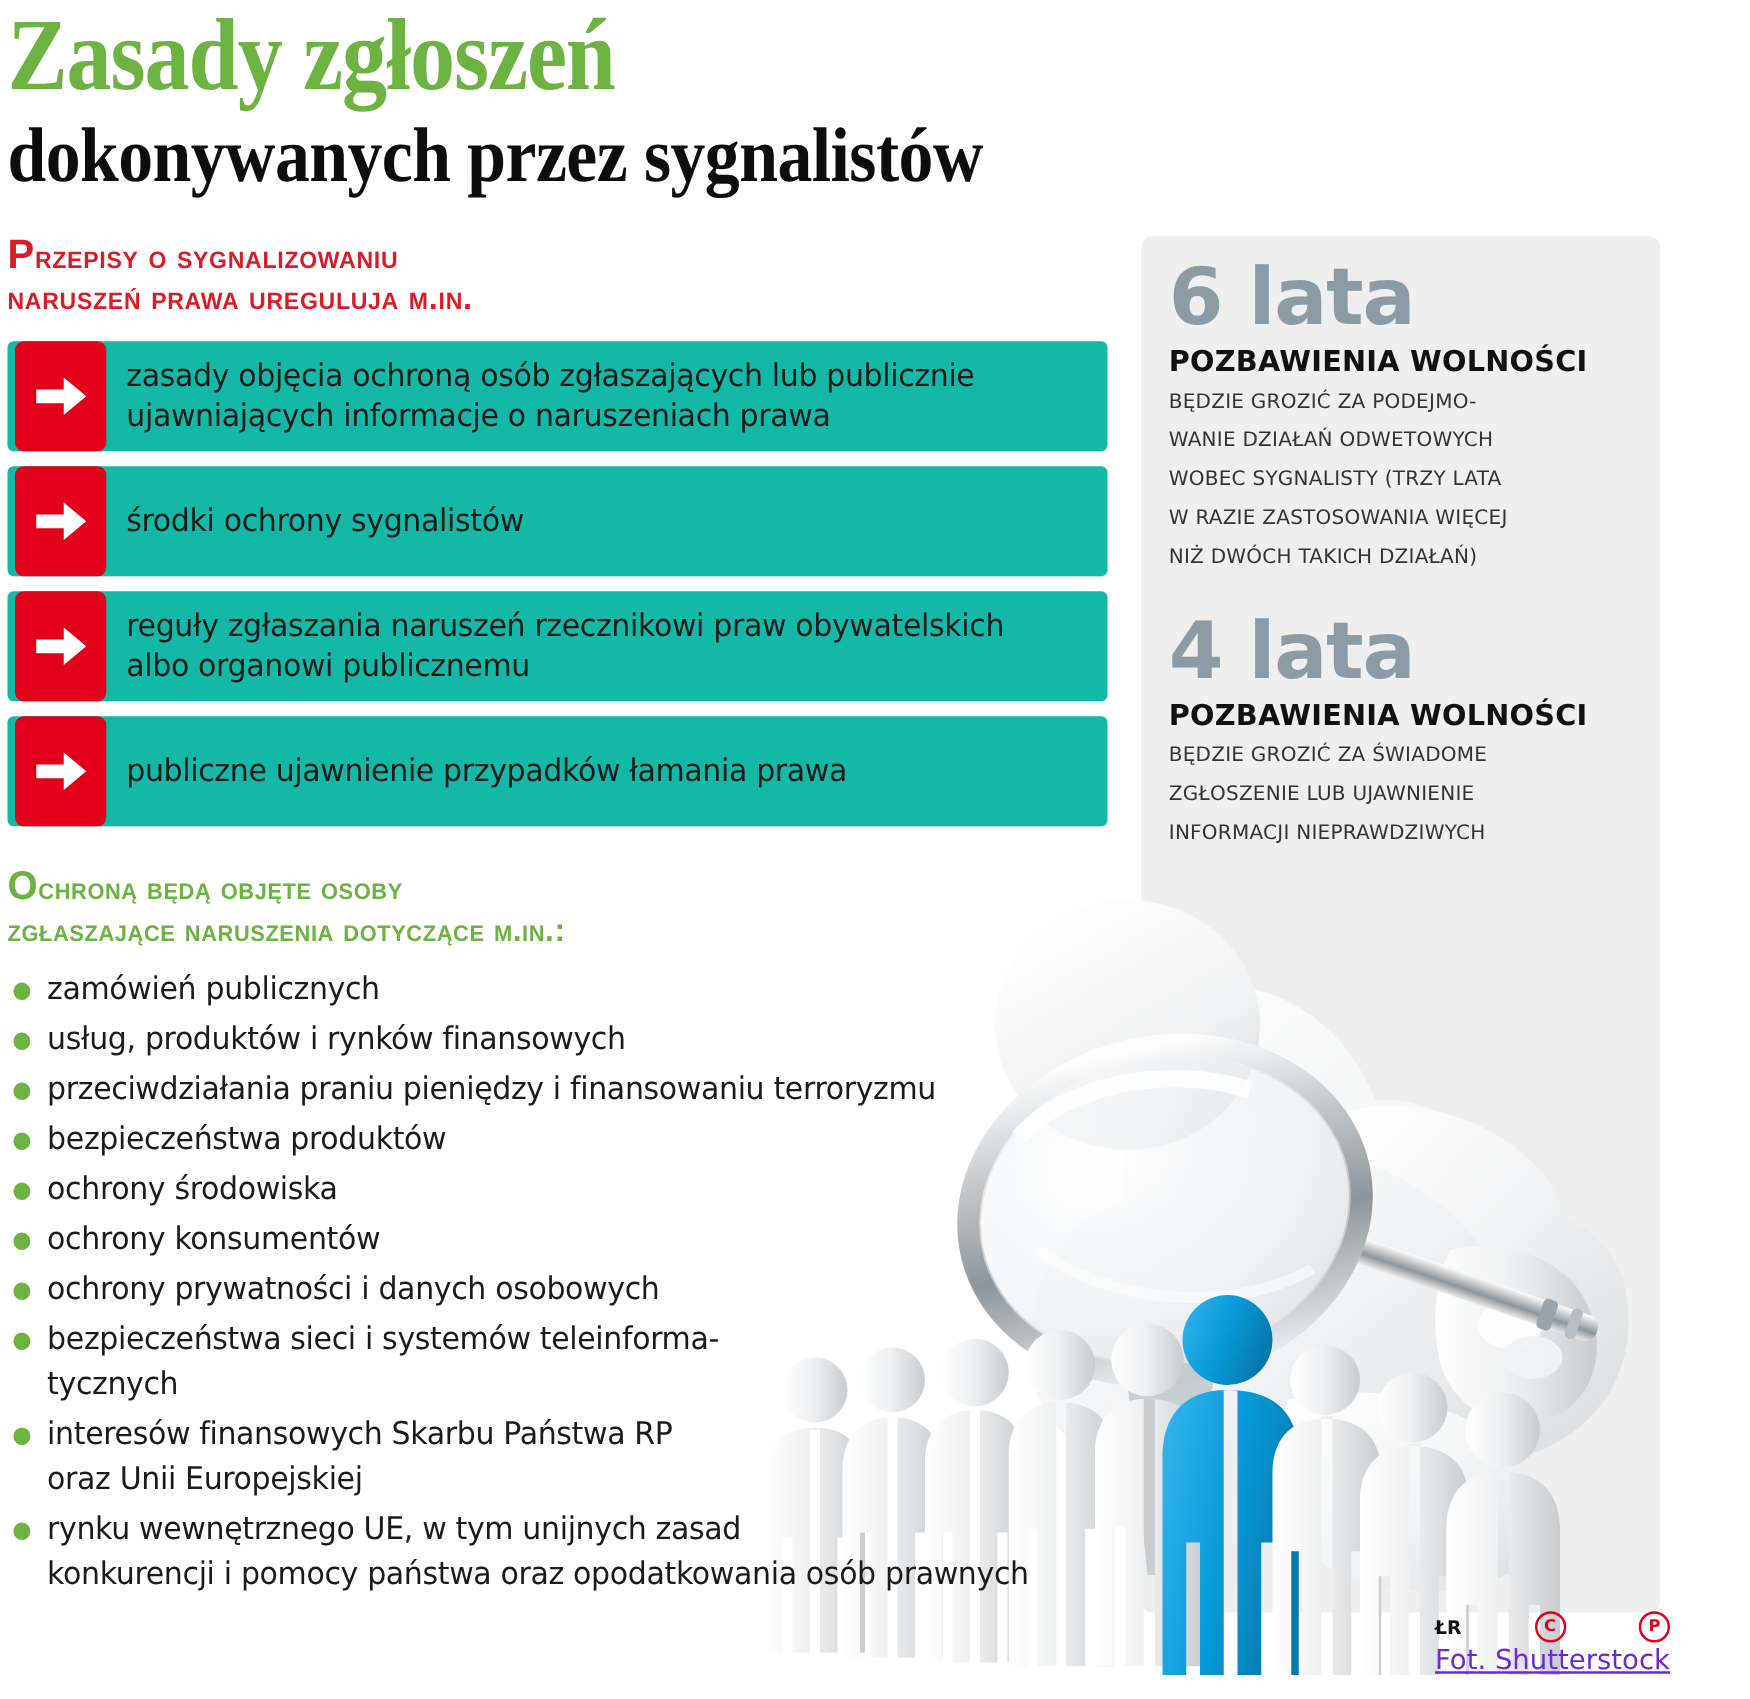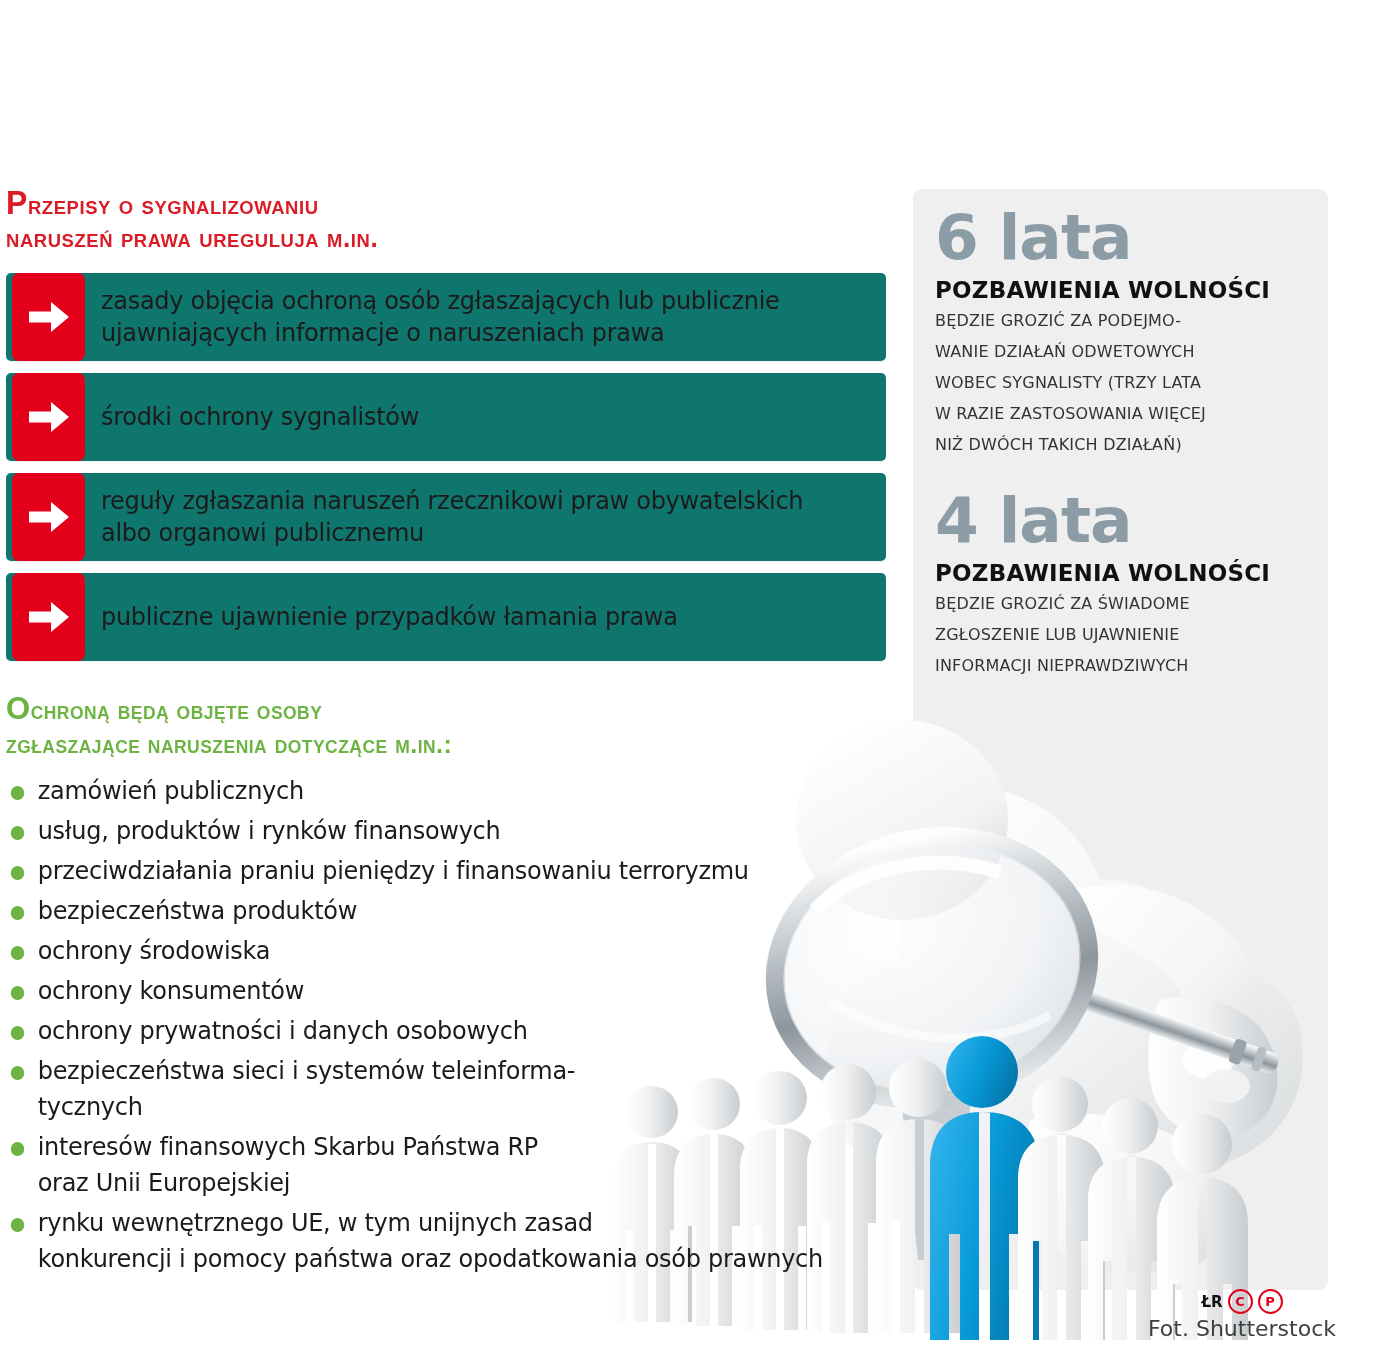--- a/index.html
+++ b/index.html
@@ -50,21 +50,21 @@
     font-variant:small-caps;
     text-transform:lowercase;
     transform:scaleX(0.97);
     transform-origin:left center;
   }
   .red-head .cap{font-variant:normal;text-transform:uppercase;font-size:33px;}
 
   .bars{margin-top:18px;}
   .bar{
     position:relative;
-    background:#0f766e;
+    background:#14b8a6;
     border-radius:5px;
     min-height:73px;
     margin-bottom:12px;
     display:flex;
     align-items:center;
     box-shadow:0 1px 0 rgba(0,0,0,0.05);
   }
   .bar.tall{min-height:88px;}
   .arrow-box{
     position:absolute;
@@ -178,42 +178,47 @@
     z-index:3;
     pointer-events:none;
   }
   .credit{
     position:absolute;
     right:64px;bottom:18px;
     text-align:right;
     z-index:8;
   }
   .credit-top{
-    display:flex;align-items:center;justify-content:center;gap:5px;
+    display:flex;align-items:center;justify-content:space-between;gap:5px;
     font-size:15px;font-weight:700;color:#111;
     font-family:"DejaVu Sans", sans-serif;
     margin-top:16px;
   }
   .cmark{
     display:inline-flex;align-items:center;justify-content:center;
     width:21px;height:21px;border-radius:50%;
     border:2.5px solid #E2001A;color:#E2001A;
     font-size:13px;font-weight:700;line-height:1;
     font-family:"DejaVu Sans", sans-serif;
   }
   .credit-bottom{
-    font-size:22px;color:#404040;margin-top:2px;
-    font-family:"DejaVu Sans", sans-serif;
+    font-size:22px;color:#6d28d9;margin-top:2px;
+    font-family:"DejaVu Sans", sans-serif;
+    text-decoration:underline;
   }
 </style>
 </head>
 <body>
 
 <div class="page">
 
+  <div class="title-wrap">
+    <div class="title-line1">Zasady zgłoszeń</div>
+    <div class="title-line2">dokonywanych przez sygnalistów</div>
+  </div>
 
   <div class="left-col">
 
     <div class="red-head">
       <div><span class="cap">P</span><span>rzepisy o sygnalizowaniu</span></div>
       <div><span>naruszeń prawa ureguluja m.in.</span></div>
     </div>
 
     <div class="bars">
 

